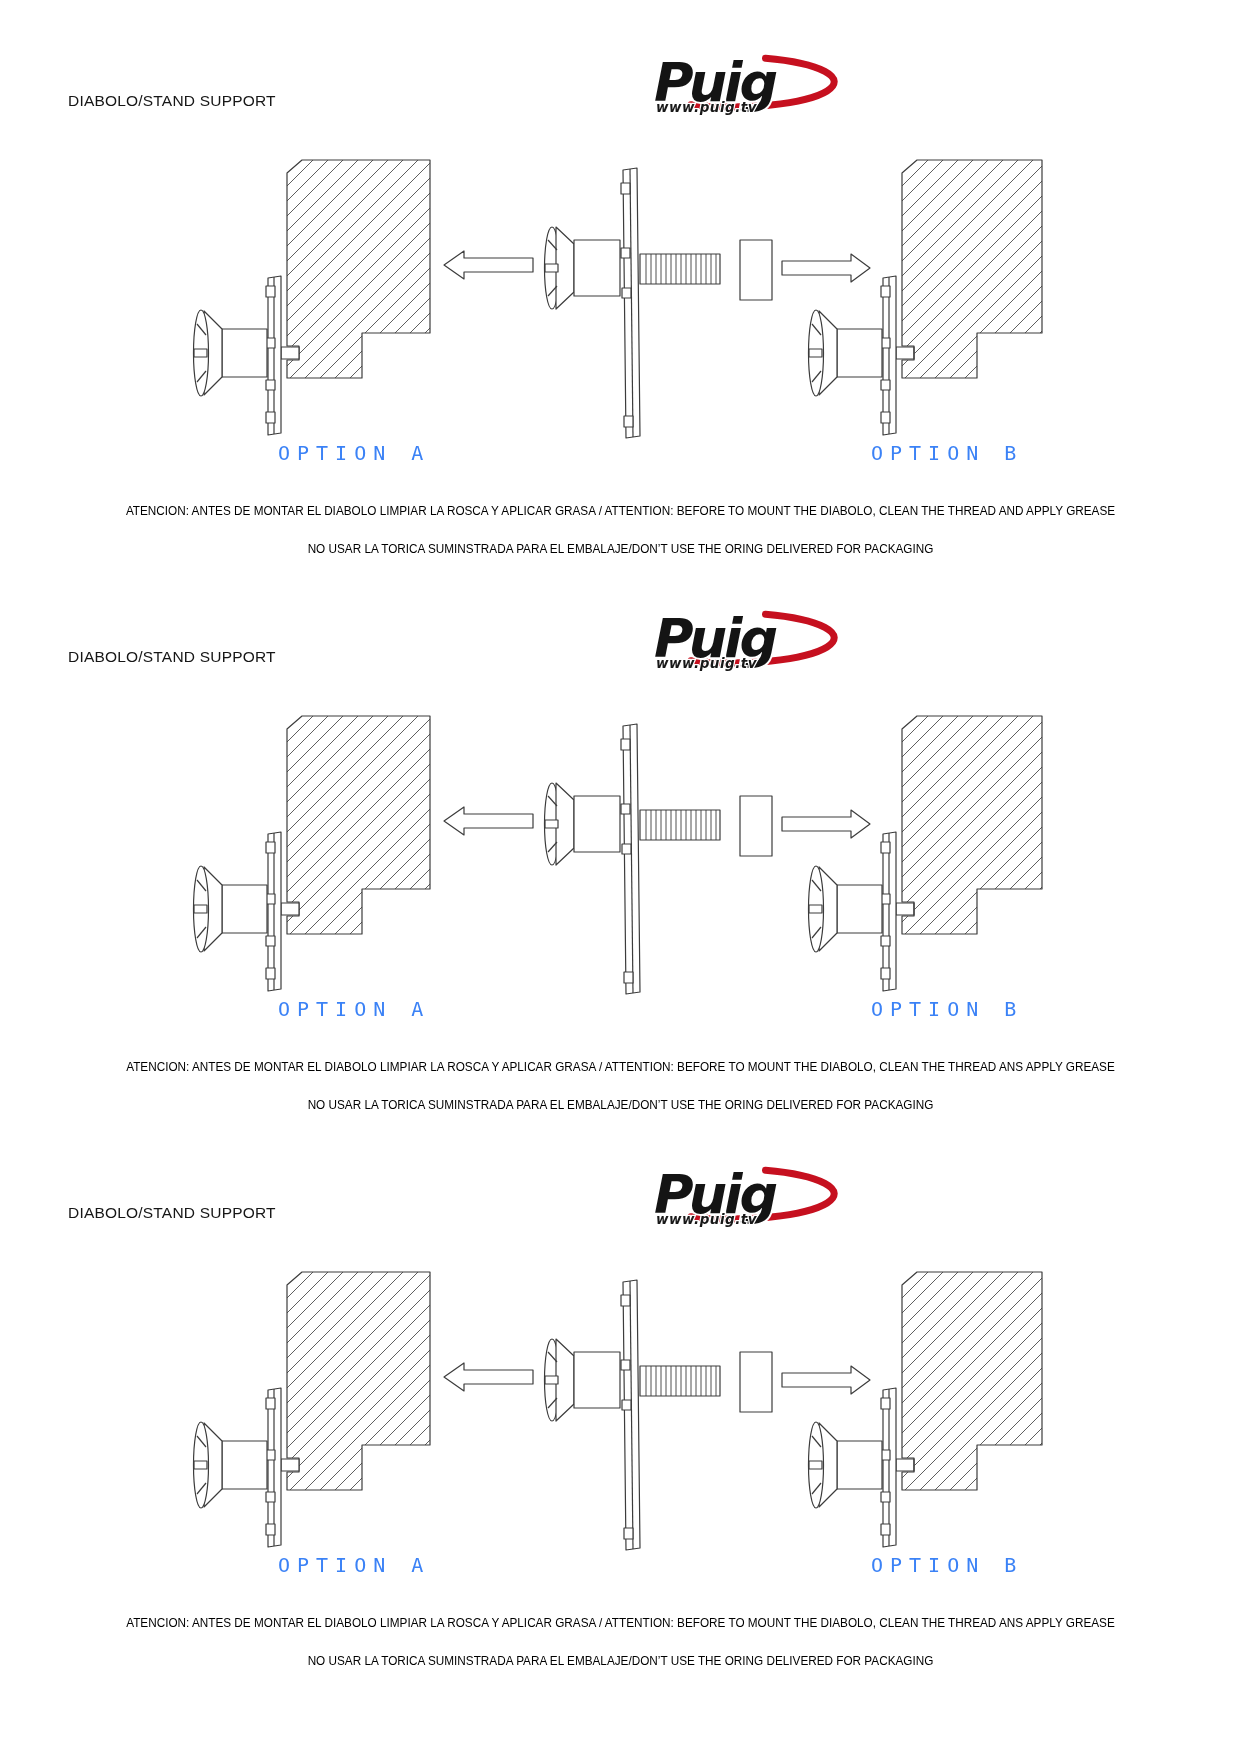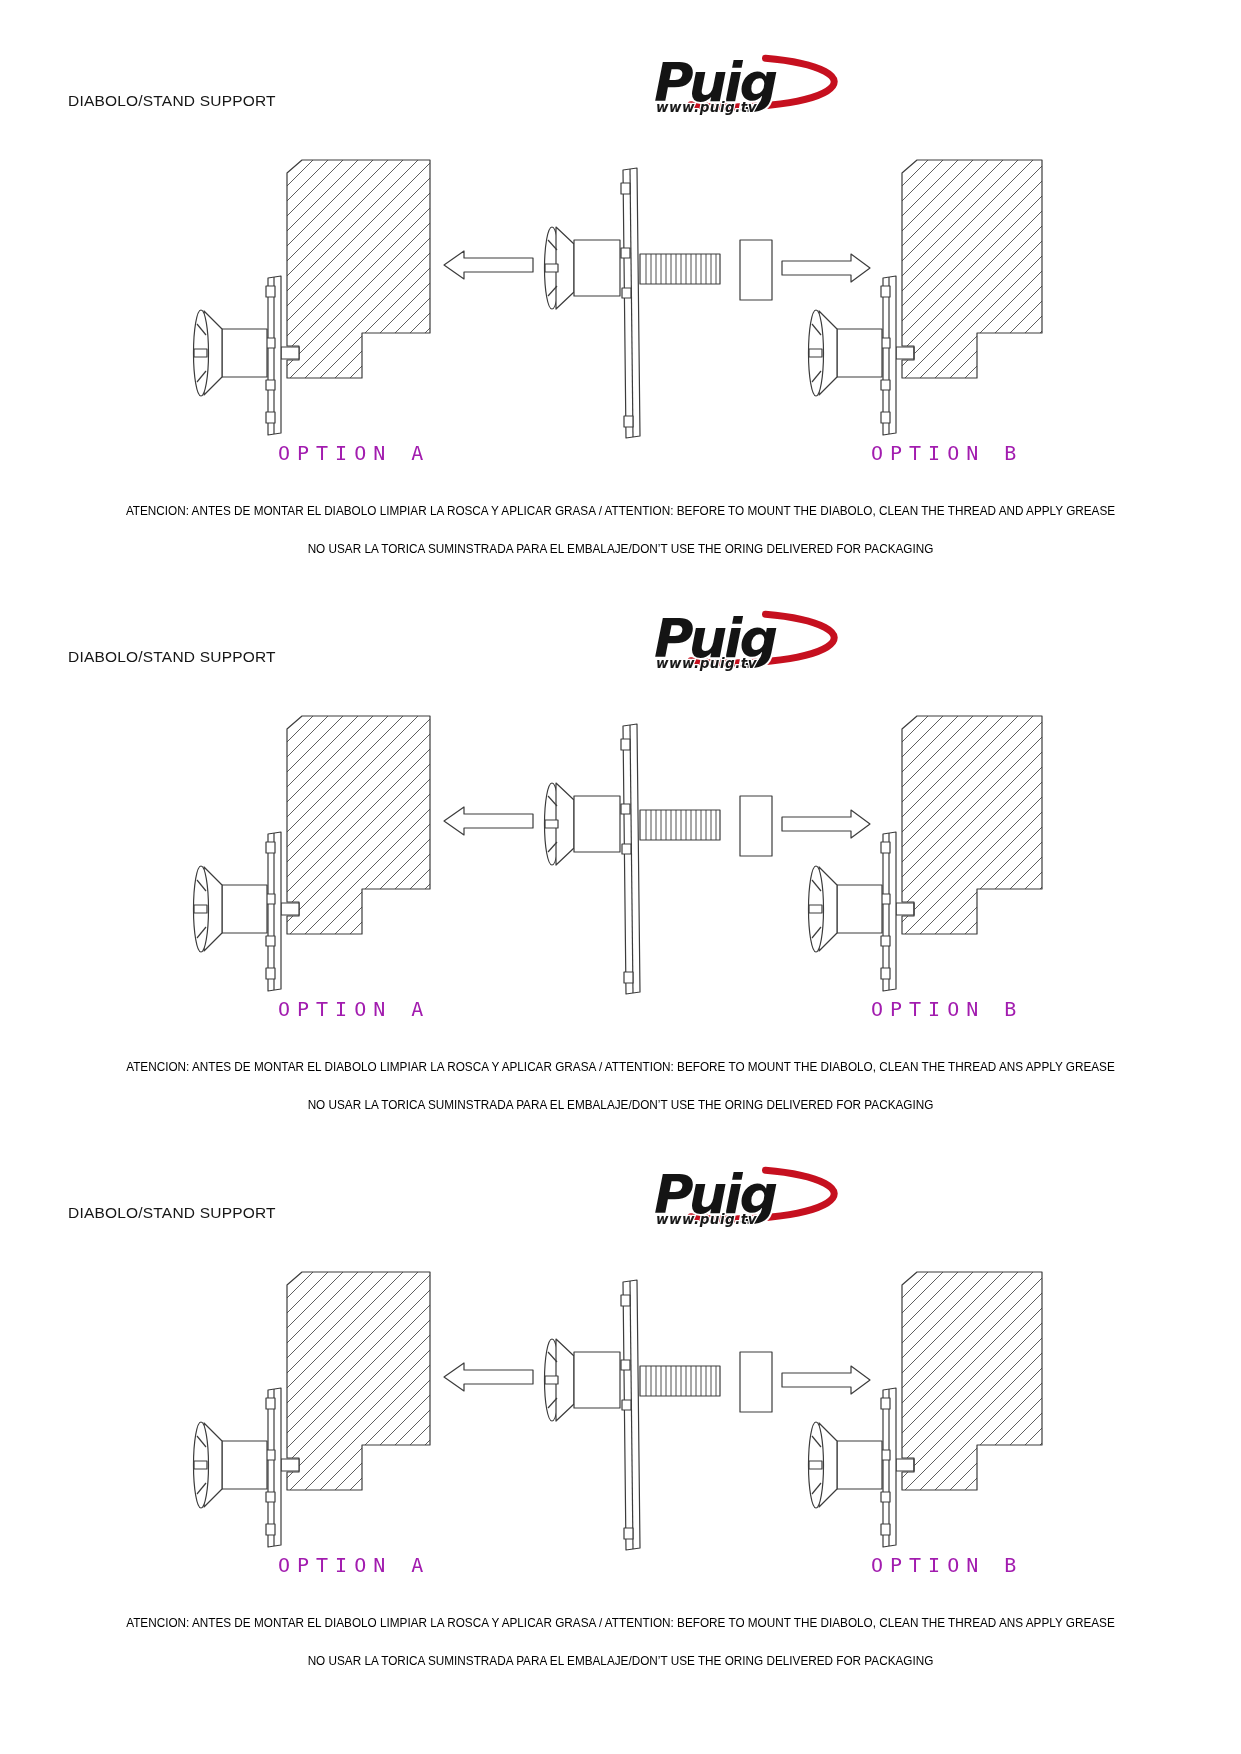--- a/index.html
+++ b/index.html
@@ -22,21 +22,21 @@
   }
   .brandsite{
     font-family:"DejaVu Sans",sans-serif;font-style:italic;font-weight:bold;
     font-size:13.5px;fill:#181818;stroke:#ffffff;stroke-width:2.5px;paint-order:stroke;
     letter-spacing:0.5px;
   }
   .diagram{position:absolute;left:0;top:128px;width:1241px;height:312px;overflow:visible;}
   .option-label{
     position:absolute;top:441px;
     font-family:"DejaVu Sans Mono",monospace;font-size:20px;font-weight:400;
-    letter-spacing:7px;color:#a21caf;white-space:pre;
+    letter-spacing:7px;color:#3b82f6;white-space:pre;
   }
   .option-a{left:278px;}
   .option-b{left:871px;}
   .warn{
     position:absolute;left:0;width:1241px;text-align:center;
     font-size:12.5px;color:#000000;white-space:nowrap;
     transform:scaleX(0.94);
   }
   .warn1{top:504px;}
   .warn2{top:542px;}

